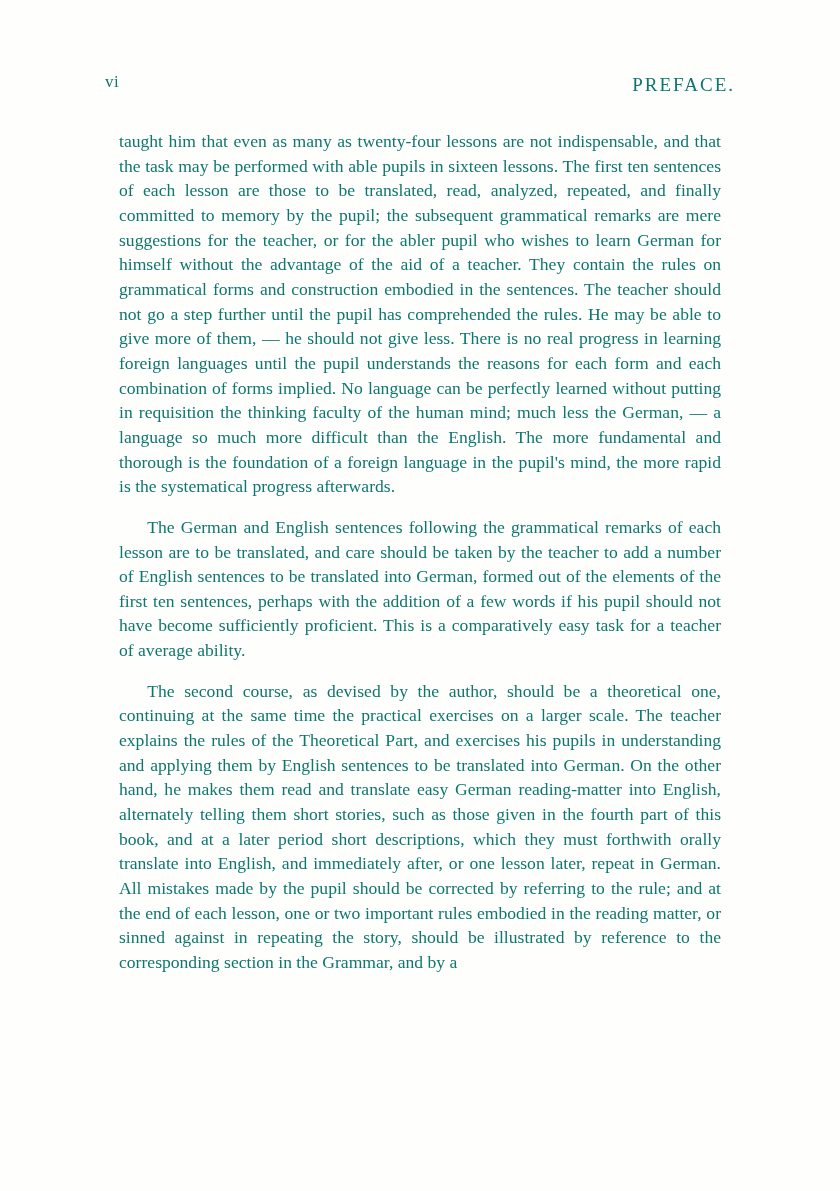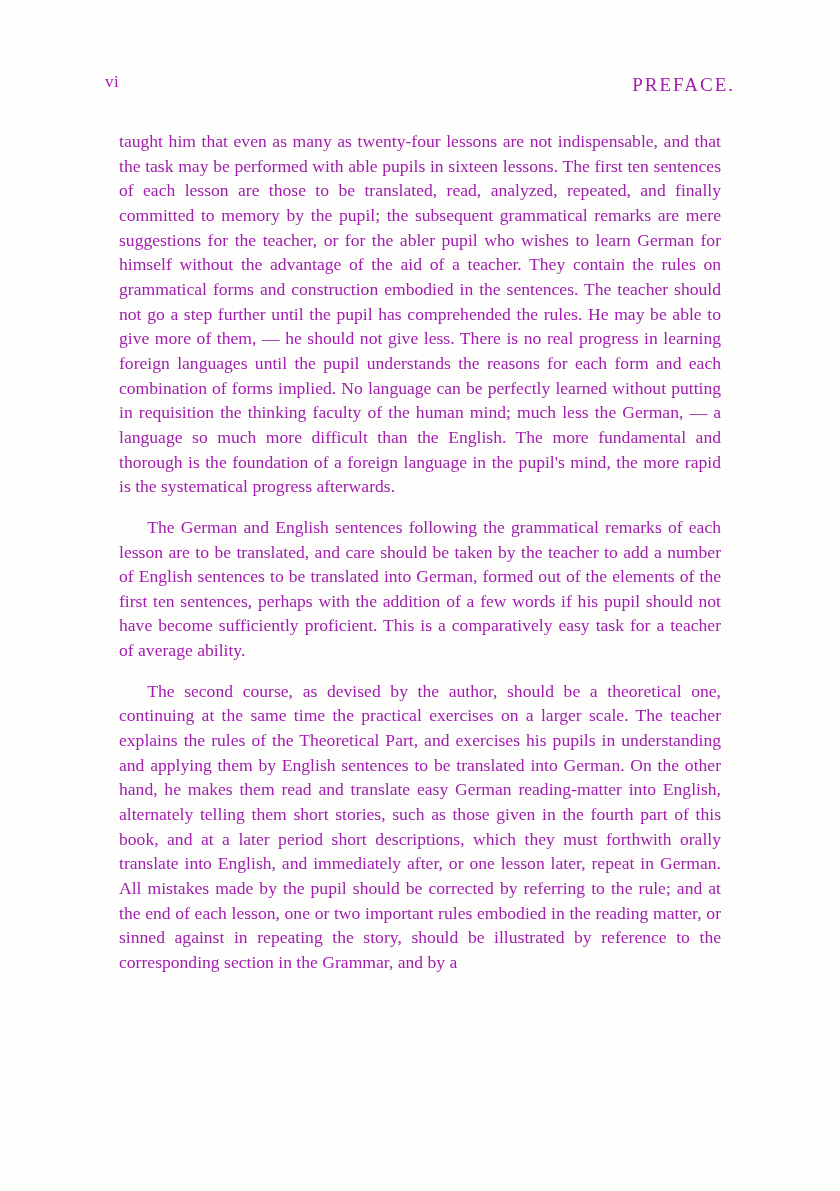--- a/index.html
+++ b/index.html
@@ -6,21 +6,21 @@
     margin: 0;
     padding: 0;
     background: #ffffff;
   }
   .scan-page {
     position: relative;
     width: 840px;
     height: 1191px;
     margin: 0 auto;
     background: #fefefd;
-    color: #a21caf;
+    color: #0f766e;
     font-family: "Liberation Serif", "DejaVu Serif", serif;
     overflow: hidden;
     box-sizing: border-box;
   }
   .page-header {
     position: absolute;
     top: 72px;
     left: 105px;
     right: 105px;
     height: 22px;

